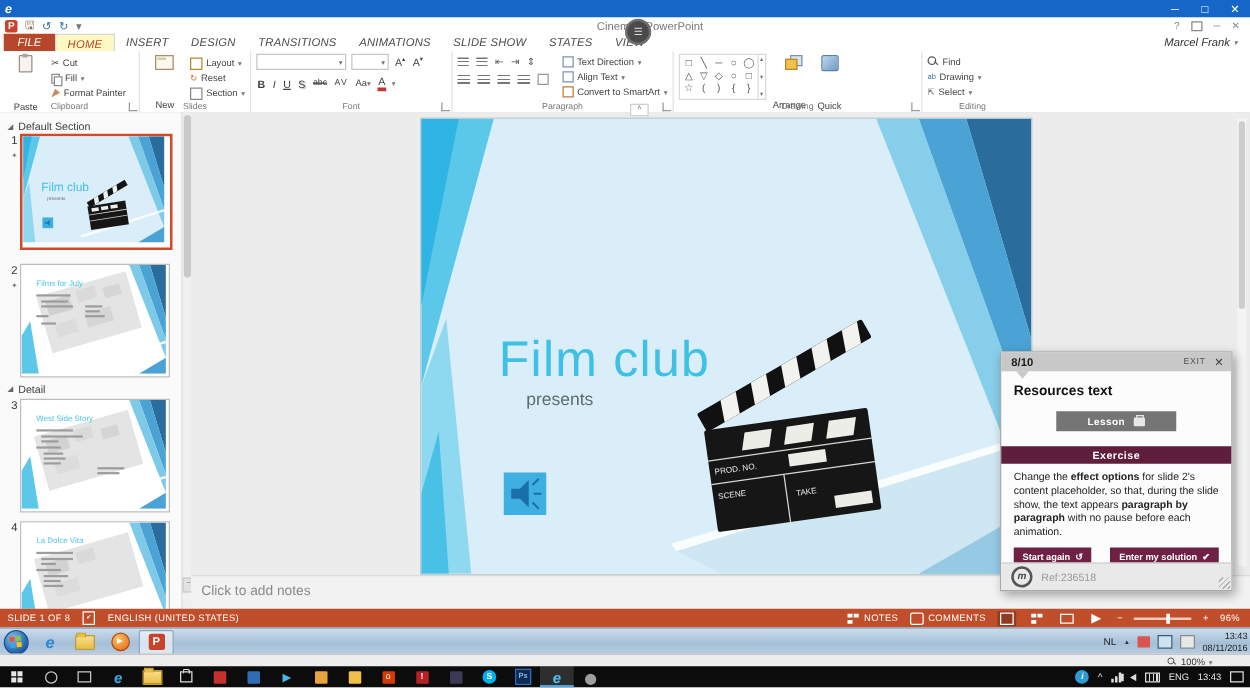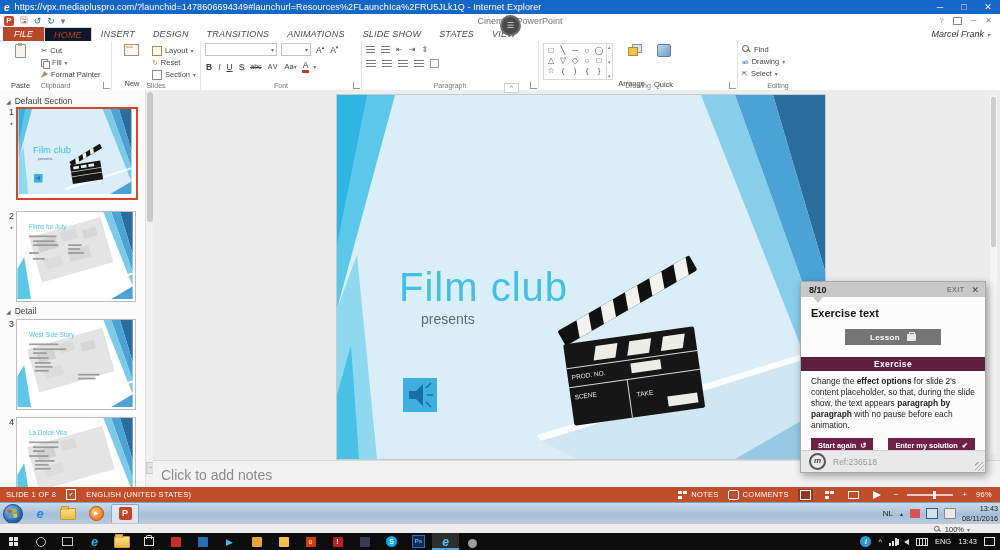--- a/index.html
+++ b/index.html
@@ -15,21 +15,21 @@
   .qat-ic{margin-left:6px;font-size:9px;color:#8A6A4F;}
   .ppt-mini{width:10px;height:10px;background:#C8432C;color:#fff;border-radius:2px;font-size:8px;font-weight:bold;text-align:center;line-height:10px;margin-left:4px;}
   .doc-title{position:absolute;left:420px;width:200px;text-align:center;color:#777;font-size:9px;}
   .float-menu{position:absolute;left:500px;top:1px;width:17px;height:17px;border-radius:50%;background:#4A4A4A;border:2px solid #6E6E6E;color:#ddd;font-size:8px;text-align:center;line-height:17px;z-index:30;}
   .ppt-winbtns{margin-left:auto;display:flex;align-items:center;gap:9px;padding-right:8px;color:#888;font-size:8px;}
   .wbox{display:inline-block;width:7px;height:6px;border:1px solid #888;}
   
   .tabs-row{position:absolute;left:0;top:27px;width:1000px;height:14px;background:#fff;display:flex;align-items:stretch;font-size:9px;color:#4A4A4A;font-style:italic;}
   .file-tab{background:#B7472A;color:#fff;padding:0 11px;display:flex;align-items:center;margin-left:3px;}
   .rtab{padding:0 9px;display:flex;align-items:center;letter-spacing:.2px;}
-  .rtab.active{color:#B7472A;border:1px solid #D8D8D8;border-bottom:none;background:#0f172a;}
+  .rtab.active{color:#B7472A;border:1px solid #D8D8D8;border-bottom:none;background:#fef9c3;}
   .user-chip{margin-left:auto;padding-right:10px;display:flex;align-items:center;gap:3px;color:#333;}
   
   .ribbon{position:absolute;left:0;top:41px;width:1000px;height:49px;background:#fff;border-bottom:1px solid #CFCFCF;display:flex;}
   .rgroup{position:relative;border-right:1px solid #E4E4E4;padding:2px 4px 10px 4px;display:flex;gap:4px;}
   .glabel{position:absolute;bottom:0;left:0;right:0;text-align:center;font-size:7px;color:#777;padding-bottom:1px;}
   .glaunch{position:absolute;right:1px;bottom:1px;width:6px;height:6px;border-left:1px solid #999;border-bottom:1px solid #999;transform:rotate(0deg);font-size:0;}
   .bigbtn{display:flex;flex-direction:column;align-items:center;justify-content:flex-start;width:33px;font-size:7.5px;color:#444;text-align:center;line-height:1.15;gap:24px;}
   .bigbtn .bic{height:17px;display:flex;align-items:center;justify-content:center;margin-top:1px;}
   .minicol{display:flex;flex-direction:column;justify-content:flex-start;gap:1px;}
   .mini{display:flex;align-items:center;gap:3px;font-size:7.5px;color:#444;height:11px;white-space:nowrap;}
@@ -73,21 +73,21 @@
   .thumb{width:118px;height:89px;background:#fff;border:1px solid #BDBDBD;}
   .thumb.sel{border:2px solid #D2492A;}
   .panel-scroll{position:absolute;left:145px;top:0;width:8px;height:397px;background:#F0F0F0;border-left:1px solid #E0E0E0;}
   .pthumb{position:absolute;left:1px;top:2px;width:6px;height:130px;background:#C9C9C9;border-radius:3px;}
   .pgrip{position:absolute;left:0;top:372px;width:8px;height:10px;background:#E2E2E2;border:1px solid #C9C9C9;font-size:6px;color:#777;text-align:center;line-height:8px;}
   .canvas{position:absolute;left:153px;top:0;right:0;bottom:0;background:#ECECEC;}
   .main-slide{position:absolute;left:184px;top:5px;width:488px;height:364px;box-shadow:0 0 0 1px #C2CCD3;}
   .canvas-vscroll{position:absolute;right:3px;top:5px;width:7px;height:358px;background:#F4F4F4;}
   .canvas-vthumb{position:absolute;left:1px;top:2px;width:5px;height:150px;background:#CDCDCD;border-radius:2px;}
   .notes-bar{position:absolute;left:0;right:0;bottom:0;height:26px;background:#F2F2F2;border-top:1px solid #D9D9D9;}
-  .notes-text{position:absolute;left:8px;top:6px;font-size:14px;color:#8A8A8A;}
+  .notes-text{position:absolute;left:8px;top:6px;font-size:11px;color:#8A8A8A;}
   
   .tpanel{position:absolute;left:800px;top:281px;width:184px;height:190px;background:#FCFCFC;border:1px solid #A9A9A9;box-shadow:2px 3px 8px rgba(0,0,0,.35);z-index:20;font-family:"Liberation Sans",sans-serif;}
   .tp-head{height:15px;background:#C8C8C8;display:flex;align-items:center;}
   .tp-prog{font-size:9px;font-weight:bold;color:#1A1A1A;margin-left:8px;}
   .tp-exit{margin-left:auto;font-size:7px;color:#555;letter-spacing:.5px;}
   .tp-x{font-size:9px;color:#444;margin:0 6px 0 7px;}
   .tp-pointer{position:absolute;left:12px;top:15px;width:0;height:0;border-left:5px solid transparent;border-right:5px solid transparent;border-top:6px solid #C8C8C8;}
   .tp-title{margin:10px 0 0 10px;font-size:11px;font-weight:bold;color:#111;}
   .tp-lesson{margin:10px auto 0 auto;width:96px;height:16px;background:#757575;color:#fff;font-size:8px;font-weight:bold;display:flex;align-items:center;justify-content:center;gap:7px;letter-spacing:.3px;}
   .ic-case{width:9px;height:7px;background:#E8E8E8;position:relative;border-radius:1px;}
@@ -154,21 +154,20 @@
   .spk{width:0;height:0;border-top:3px solid transparent;border-bottom:3px solid transparent;border-right:5px solid #DDD;position:relative;}
   .spk:before{content:"";position:absolute;left:-8px;top:-3px;width:3px;height:6px;background:#DDD;}
   .kb{width:10px;height:6px;border:1px solid #DDD;background:repeating-linear-gradient(90deg,transparent 0 2px,#DDD 2px 3px);}
   .ac{width:9px;height:7px;border:1px solid #DDD;}
 </style>
 </head>
 <body>
 
 <div class="ie-titlebar">
   <span class="ie-logo">e</span>
-  <span class="ie-url">https://vpx.mediapluspro.com/?launchid=1478606694349#launchurl=Resources%2FLaunchIca%2FRU5JLk1Q - Internet Explorer</span>
   <span class="ie-btns">
     <span class="ie-btn">─</span>
     <span class="ie-btn">□</span>
     <span class="ie-btn">✕</span>
   </span>
 </div>
 
 <div class="qat-row">
   <span class="ppt-mini">P</span>
   <span class="qat-ic">🖫</span>
@@ -292,20 +291,37 @@
         <span style="font-size:8px;color:#555">⇥</span>
         <span style="font-size:8px;color:#555">⇕</span>
       </div>
       <div class="mrow" style="gap:6px">
         <span class="i-align a1"></span>
         <span class="i-align a1"></span>
         <span class="i-align a1"></span>
         <span class="i-align a1"></span>
         <span class="csq" style="width:7px;height:7px"></span>
       </div>
+    </div>
+    <div class="minicol" style="margin-top:1px">
+      <div class="mini">
+          <span class="csq" style="width:7px;height:7px;border-color:#7A93B5"></span>
+          <span>Text Direction</span>
+          <span class="caret">▾</span>
+        </div>
+      <div class="mini">
+          <span class="csq" style="width:7px;height:7px;border-color:#7A93B5"></span>
+          <span>Align Text</span>
+          <span class="caret">▾</span>
+        </div>
+      <div class="mini">
+          <span class="csq" style="width:7px;height:7px;border-color:#C07B3A"></span>
+          <span>Convert to SmartArt</span>
+          <span class="caret">▾</span>
+        </div>
     </div>
     <span class="glabel">Paragraph</span>
     <span class="glaunch"></span>
   </div>
 
   <div class="rgroup" style="width:190px">
     <div style="display:flex">
       <div class="shapegrid">
         <span class="shapecell">□</span>
         <span class="shapecell">╲</span>
@@ -585,21 +601,21 @@
   </div>
 </div>
 
 <div class="tpanel">
   <div class="tp-head">
     <span class="tp-prog">8/10</span>
     <span class="tp-exit">EXIT</span>
     <span class="tp-x">✕</span>
   </div>
   <div class="tp-pointer"></div>
-  <div class="tp-title">Exercise text</div>
+  <div class="tp-title">Resources text</div>
   <div class="tp-lesson">
     <span>Lesson</span>
     <span class="ic-case"></span>
   </div>
   <div class="tp-exbar">Exercise</div>
   <div class="tp-text"><span>Change the </span><span class="b">effect options</span><span> for slide 2's content placeholder, so that, during the slide show, the text appears </span><span class="b">paragraph by paragraph</span><span> with no pause before each animation.</span></div>
   <div class="tp-btns">
     <div class="tp-btn">
       <span>Start again</span>
       <span>↺</span>

